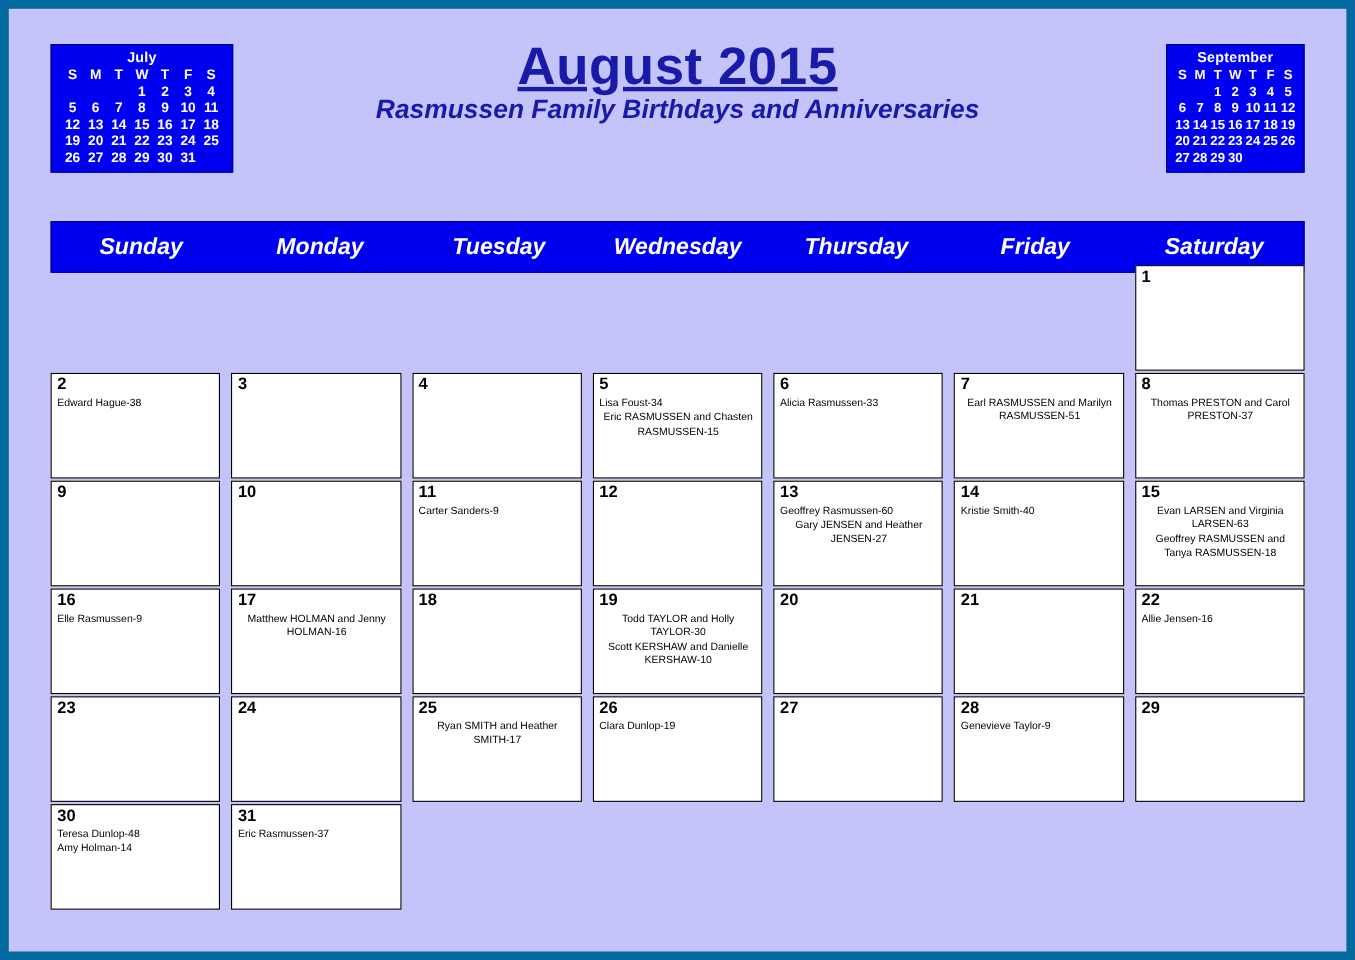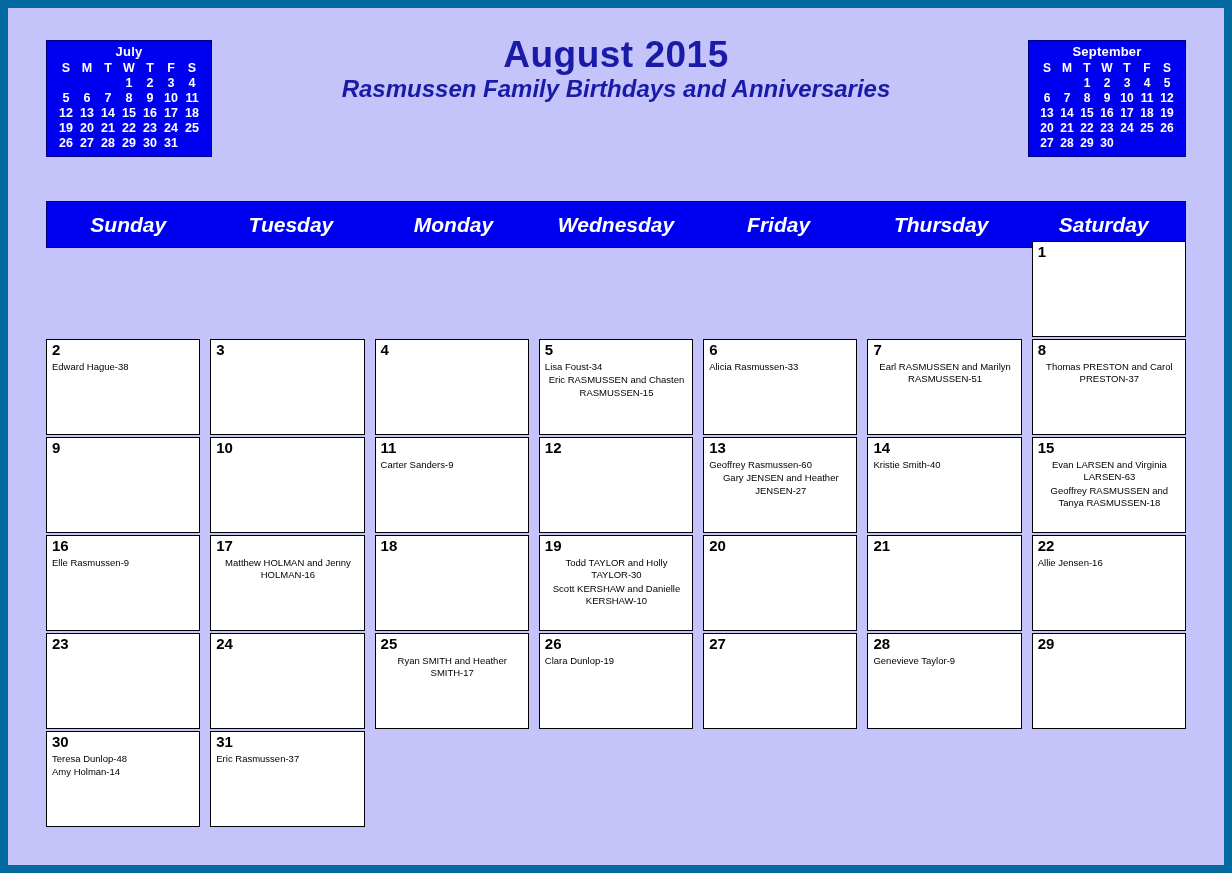--- a/index.html
+++ b/index.html
@@ -25,21 +25,21 @@
   .mini-cal {
     position: absolute;
     top: 32px;
     background: #0000f0;
     color: #ffffff;
     border: 1px solid #000080;
     padding: 3px 6px 5px 6px;
     text-align: center;
   }
   .mini-cal.left { left: 38px; width: 166px; }
-  .mini-cal.right { right: 38px; width: 158px; }
+  .mini-cal.right { right: 38px; width: 126px; }
   .mini-cal .mini-title {
     font-size: 13px;
     font-weight: bold;
     margin-bottom: 2px;
     letter-spacing: .2px;
   }
   .mini-cal table {
     border-collapse: collapse;
     margin: 0 auto;
     font-size: 12.5px;
@@ -56,25 +56,26 @@
   }
   .mini-cal.right td, .mini-cal.right th { width: 20px; }
 
   .title-block {
     position: absolute;
     left: 0; right: 0; top: 28px;
     text-align: center;
     pointer-events: none;
   }
   .main-title {
-    font-size: 37px;
+    font-size: 48px;
     font-weight: bold;
     color: #1a1aa8;
     line-height: 1.05;
     letter-spacing: .5px;
+    text-decoration: underline;
   }
   .sub-title {
     font-size: 24px;
     font-style: italic;
     font-weight: bold;
     color: #1a1aa8;
   }
 
   
   .dow-row {
@@ -267,25 +268,25 @@
               <td></td>
             </tr>
           </tbody>
         </table>
     </div>
 
   </div>
 
   <div class="dow-row" id="dow-row">
       <div class="dow">Sunday</div>
+      <div class="dow">Monday</div>
       <div class="dow">Tuesday</div>
-      <div class="dow">Monday</div>
       <div class="dow">Wednesday</div>
+      <div class="dow">Thursday</div>
       <div class="dow">Friday</div>
-      <div class="dow">Thursday</div>
       <div class="dow">Saturday</div>
     </div>
 
   <div class="grid" id="grid">
       <div class="cell empty"></div>
       <div class="cell empty"></div>
       <div class="cell empty"></div>
       <div class="cell empty"></div>
       <div class="cell empty"></div>
       <div class="cell empty"></div>

